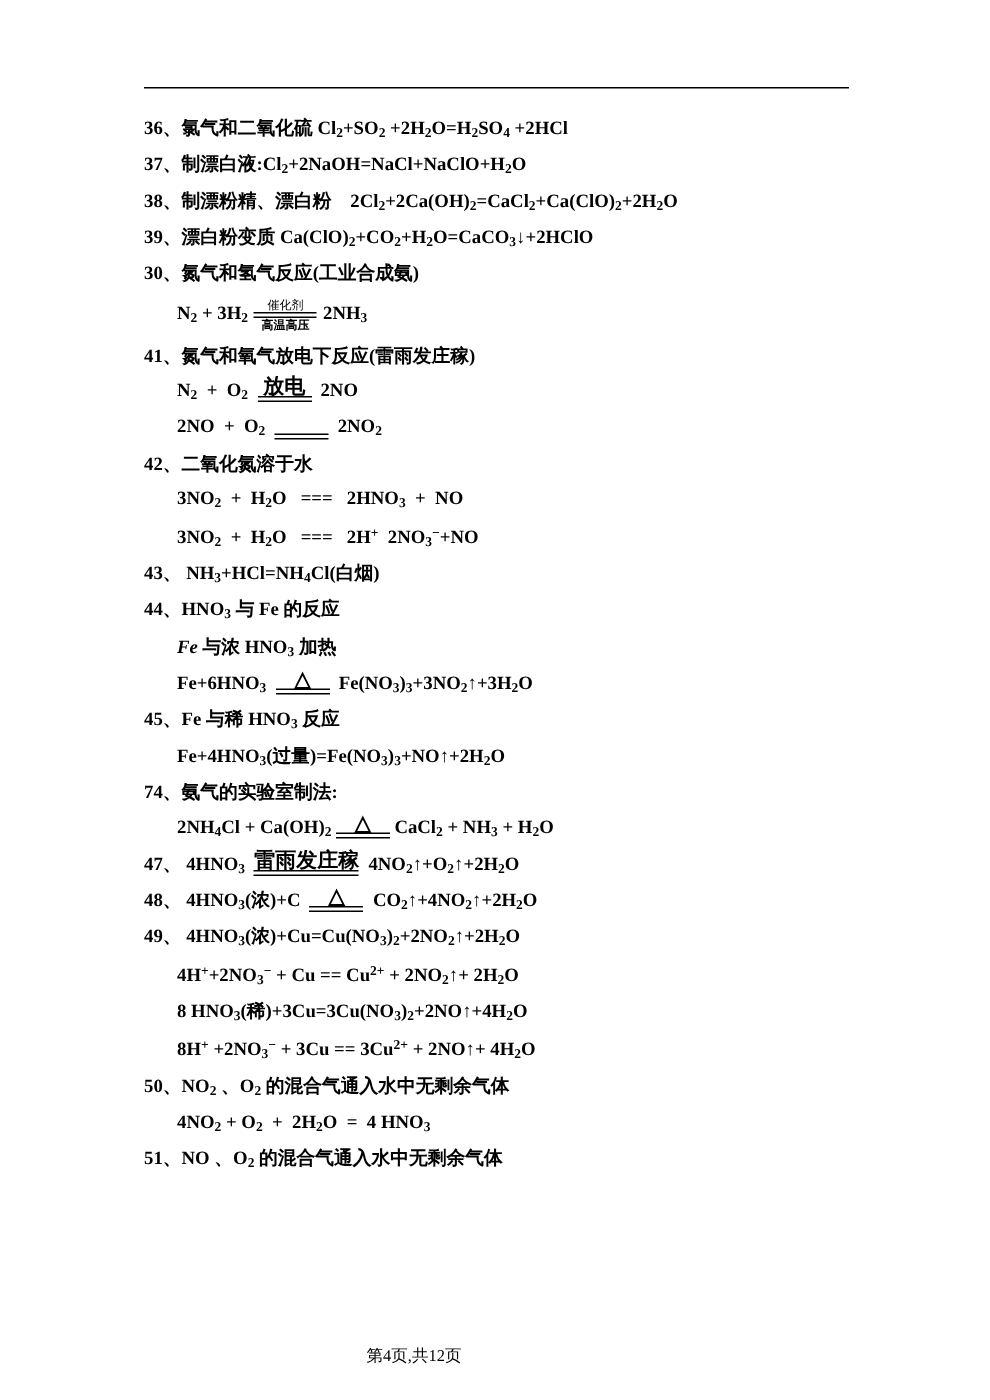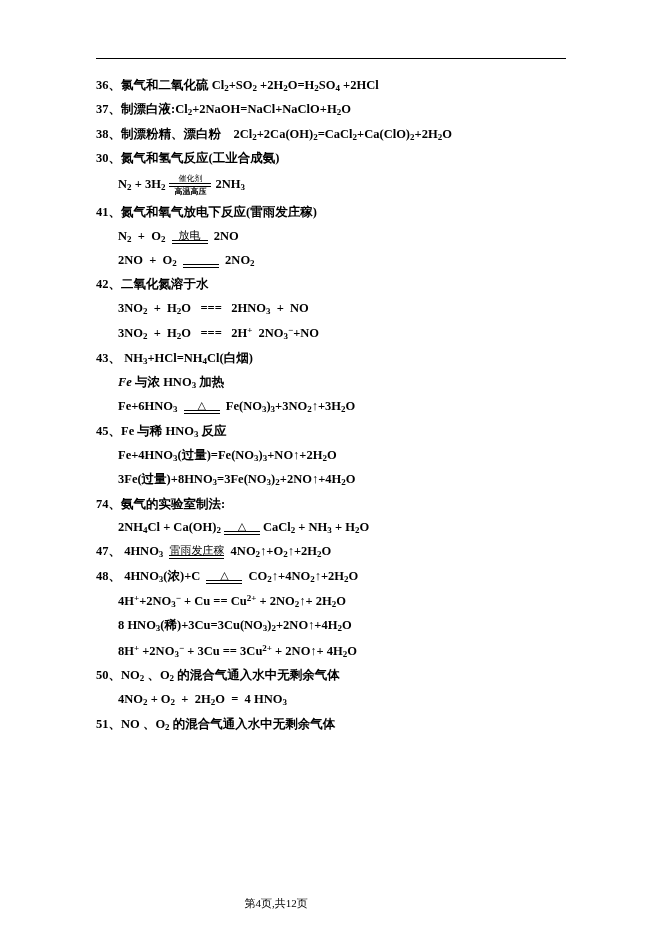--- a/index.html
+++ b/index.html
@@ -84,22 +84,22 @@
   }
   .arrow-simple {
     display: inline-block;
     position: relative;
     vertical-align: middle;
     margin: 0 3px;
     text-align: center;
   }
   .arrow-simple .lbl {
     display: block;
-    font-size: 11px;
-    font-weight: normal;
+    font-size: 14px;
+    font-weight: bold;
     line-height: 10px;
     white-space: nowrap;
   }
   .arrow-simple .bar2 {
     display: block;
     border-top: 1px solid #000;
     border-bottom: 1px solid #000;
     height: 2px;
     min-width: 36px;
   }
@@ -127,20 +127,23 @@
     </div>
 
     <div class="line b">
       37、制漂白液:Cl<sub>2</sub>+2NaOH=NaCl+NaClO+H<sub>2</sub>O
     </div>
 
     <div class="line b">
       38、制漂粉精、漂白粉&nbsp;&nbsp;&nbsp;&nbsp;2Cl<sub>2</sub>+2Ca(OH)<sub>2</sub>=CaCl<sub>2</sub>+Ca(ClO)<sub>2</sub>+2H<sub>2</sub>O
     </div>
 
+    <div class="line b">
+      39、漂白粉变质 Ca(ClO)<sub>2</sub>+CO<sub>2</sub>+H<sub>2</sub>O=CaCO<sub>3</sub>↓+2HClO
+    </div>
 
     <div class="line b">
       30、氮气和氢气反应(工业合成氨)
     </div>
 
     <div class="line b indent1">
       N<sub>2</sub> + 3H<sub>2</sub><span class="arrow-box"><span class="above">催化剂</span><span class="bar"></span><span class="below">高温高压</span></span>2NH<sub>3</sub>
     </div>
 
     <div class="line b">
@@ -164,58 +167,61 @@
     </div>
 
     <div class="line b indent1">
       3NO<sub>2</sub> &nbsp;+&nbsp; H<sub>2</sub>O &nbsp;&nbsp;===&nbsp;&nbsp; 2H<sup>+</sup>&nbsp; 2NO<sub>3</sub><sup>−</sup>+NO
     </div>
 
     <div class="line b">
       43、 NH<sub>3</sub>+HCl=NH<sub>4</sub>Cl(白烟)
     </div>
 
+    <div class="line b">
+      44、HNO<sub>3</sub> 与 Fe 的反应
+    </div>
 
 
     <div class="line b indent1">
       <i>Fe</i> 与浓 HNO<sub>3</sub> 加热
     </div>
 
     <div class="line b indent1">
       Fe+6HNO<sub>3</sub> <span class="arrow-simple"><span class="lbl">△</span><span class="bar2"></span></span> Fe(NO<sub>3</sub>)<sub>3</sub>+3NO<sub>2</sub>↑+3H<sub>2</sub>O
     </div>
 
     <div class="line b">
       45、Fe 与稀 HNO<sub>3</sub> 反应
     </div>
 
     <div class="line b indent1">
       Fe+4HNO<sub>3</sub>(过量)=Fe(NO<sub>3</sub>)<sub>3</sub>+NO↑+2H<sub>2</sub>O
     </div>
 
-    <div class="line b indent1">
-      3Fe(过量)+8HNO<sub>3</sub>=3Fe(NO<sub>3</sub>)<sub>2</sub>+2NO↑+4H<sub>2</sub>O
-    </div>
 
     <div class="line b">
       74、氨气的实验室制法:
     </div>
 
     <div class="line b indent1">
       2NH<sub>4</sub>Cl + Ca(OH)<sub>2</sub><span class="arrow-simple"><span class="lbl">△</span><span class="bar2"></span></span>CaCl<sub>2</sub> + NH<sub>3</sub> + H<sub>2</sub>O
     </div>
 
     <div class="line b">
       47、 4HNO<sub>3</sub> <span class="arrow-simple"><span class="lbl">雷雨发庄稼</span><span class="bar2" style="min-width:52px"></span></span> 4NO<sub>2</sub>↑+O<sub>2</sub>↑+2H<sub>2</sub>O
     </div>
 
     <div class="line b">
       48、 4HNO<sub>3</sub>(浓)+C <span class="arrow-simple"><span class="lbl">△</span><span class="bar2"></span></span> CO<sub>2</sub>↑+4NO<sub>2</sub>↑+2H<sub>2</sub>O
     </div>
 
+    <div class="line b">
+      49、 4HNO<sub>3</sub>(浓)+Cu=Cu(NO<sub>3</sub>)<sub>2</sub>+2NO<sub>2</sub>↑+2H<sub>2</sub>O
+    </div>
 
     <div class="line b indent1">
       4H<sup>+</sup>+2NO<sub>3</sub><sup>−</sup> + Cu == Cu<sup>2+</sup> + 2NO<sub>2</sub>↑+ 2H<sub>2</sub>O
     </div>
 
     <div class="line b indent1">
       8 HNO<sub>3</sub>(稀)+3Cu=3Cu(NO<sub>3</sub>)<sub>2</sub>+2NO↑+4H<sub>2</sub>O
     </div>
 
     <div class="line b indent1">

